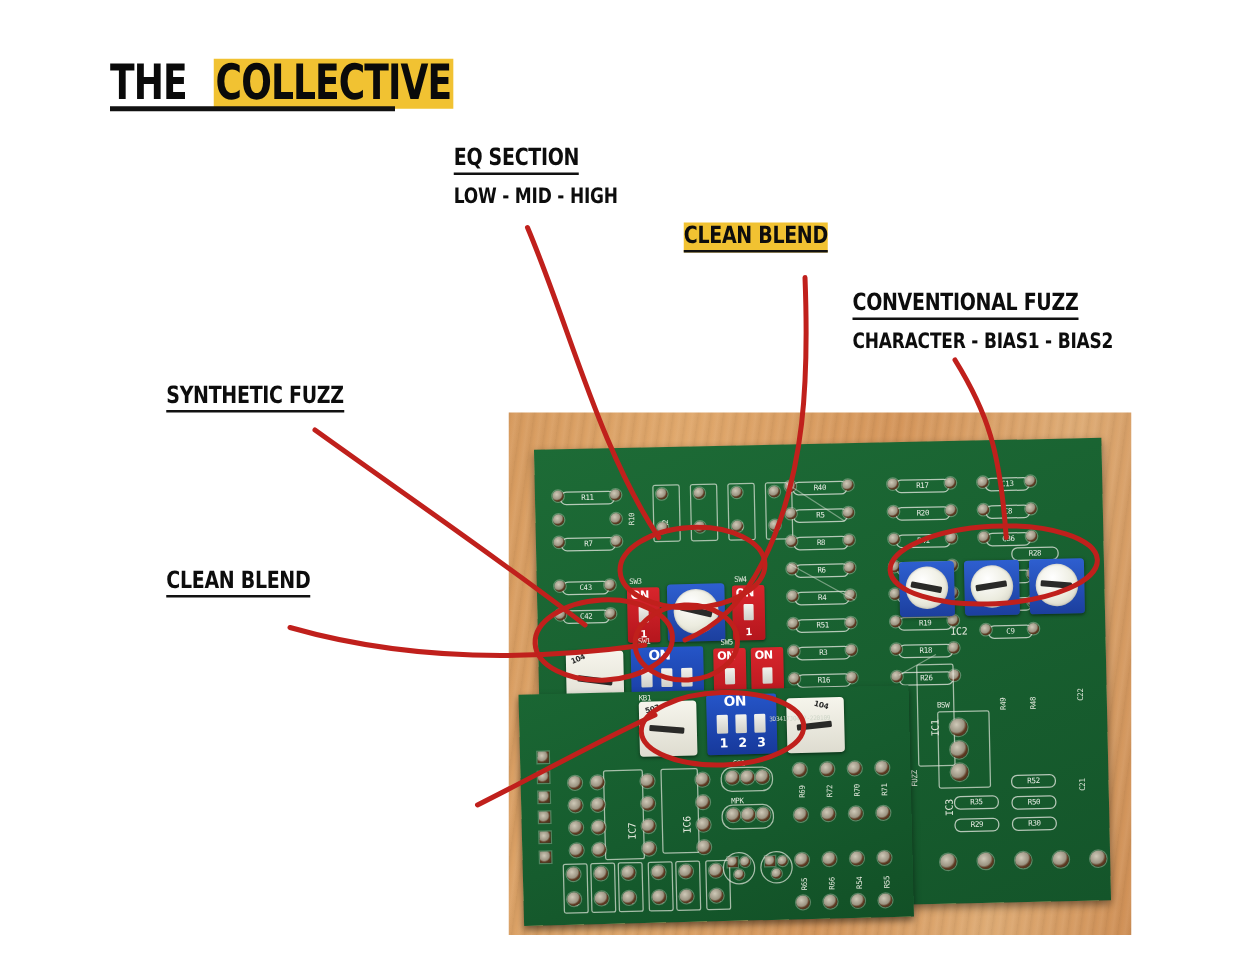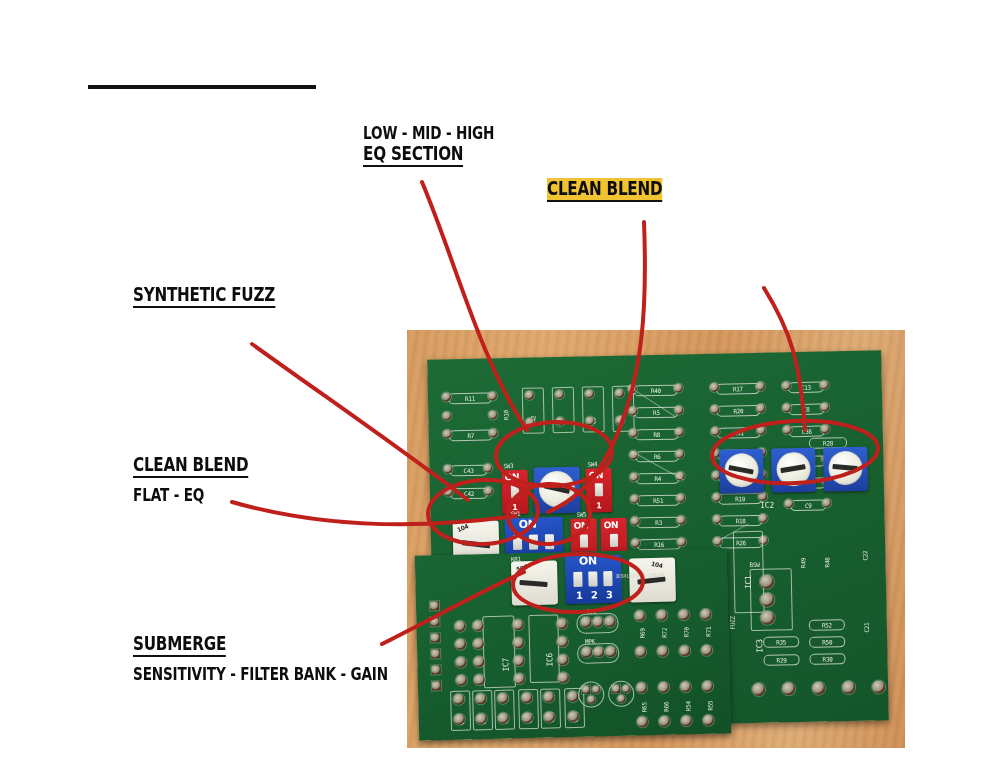--- a/index.html
+++ b/index.html
@@ -264,45 +264,47 @@
     width: 1000px;
     height: 773px;
     pointer-events: none;
   }
 </style>
 </head>
 <body>
 
 <div id="page">
 
+  <div id="title-block">
+    <span class="title-text">THE </span><span class="title-text title-hl">COLLECTIVE</span>
+  </div>
   <div id="title-underline"></div>
 
   <div class="ann" style="left:363px; top:116px;">
+    <div><span class="ann-head">EQ SECTION</span></div>
     <div><span class="ann-sub">LOW  -  MID  -  HIGH</span></div>
-    <div><span class="ann-head">EQ SECTION</span></div>
   </div>
 
   <div class="ann" style="left:547px; top:178px;">
     <div><span class="ann-head hl">CLEAN BLEND</span></div>
   </div>
 
-
-  <div class="ann" style="left:133px; top:284px;">
+  <div class="ann" style="left:682px; top:232px;">
+    <div><span class="ann-head">CONVENTIONAL FUZZ</span></div>
+    <div><span class="ann-sub">CHARACTER  -  BIAS1  -  BIAS2</span></div>
+  </div>
+
+  <div class="ann" style="left:133px; top:306px;">
     <div><span class="ann-head">SYNTHETIC FUZZ</span></div>
   </div>
 
   <div class="ann" style="left:133px; top:454px;">
     <div><span class="ann-head">CLEAN BLEND</span></div>
-    <div><span class="ann-sub">FLAT  -  EQ</span></div>
   </div>
 
-  <div class="ann" style="left:133px; top:633px;">
-    <div><span class="ann-head">SUBMERGE</span></div>
-    <div><span class="ann-sub">SENSITIVITY  -  FILTER BANK  -  GAIN</span></div>
-  </div>
 
   <div id="photo">
     <div id="wood-knot"></div>
 
     <div id="pcb-main">
 
       <div class="res" style="left:20px;  top:34px;  width:42px; height:9px;">R11</div>
       <div class="pad" style="left:14px;  top:33px;  width:9px; height:9px;"></div>
       <div class="pad" style="left:60px;  top:33px;  width:9px; height:9px;"></div>
       <div class="silk-v" style="left:74px; top:62px;">R10</div>

